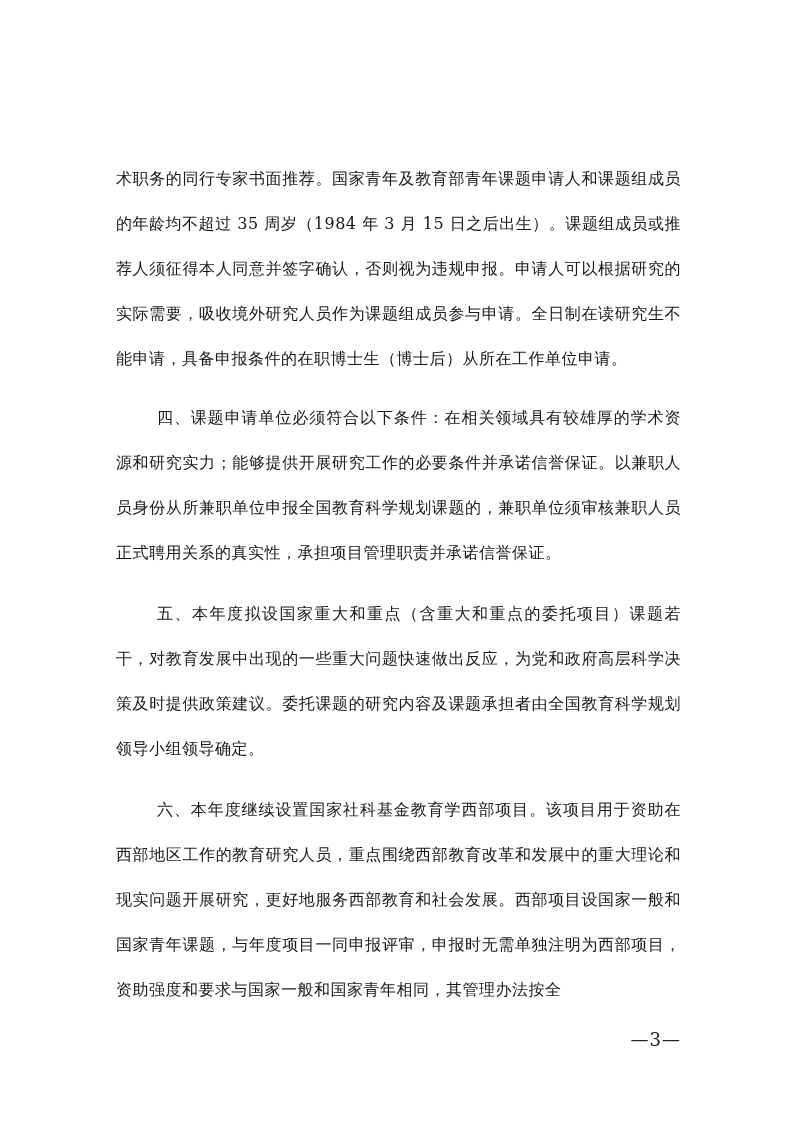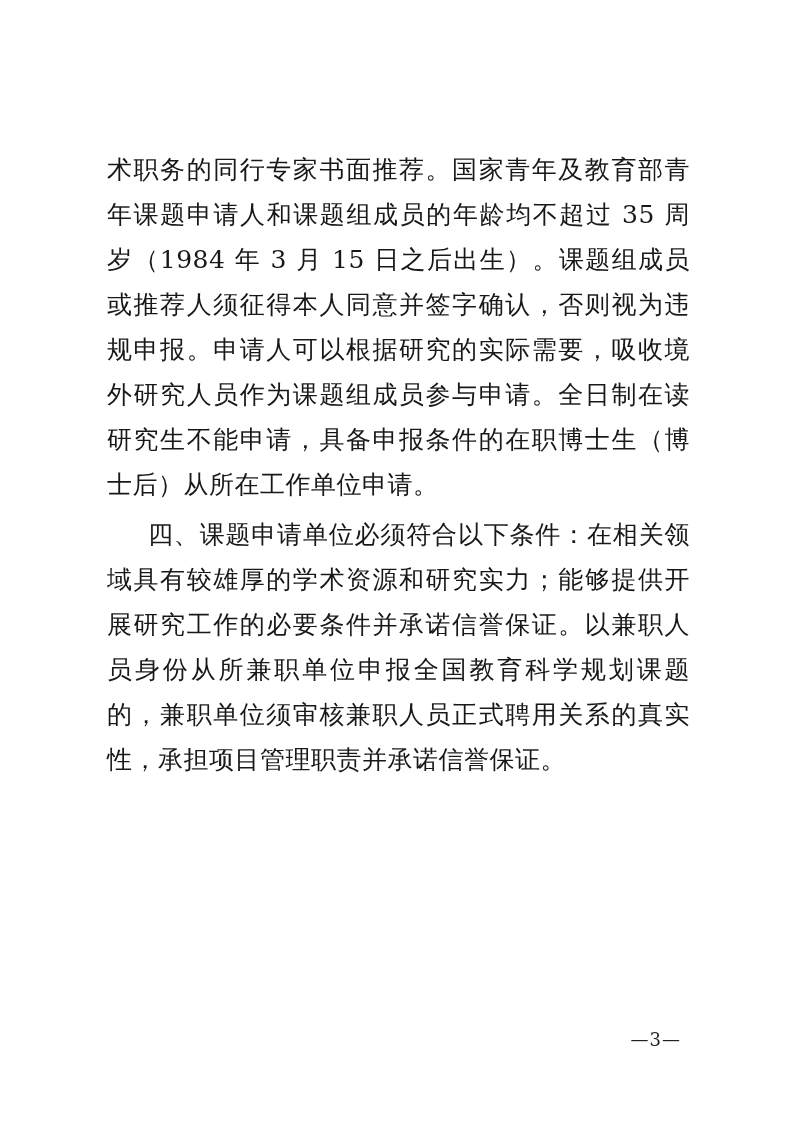--- a/index.html
+++ b/index.html
@@ -21,22 +21,22 @@
     top: 0;
     width: 793px;
     height: 1122px;
     box-sizing: border-box;
     padding: 140px 96px 60px 100px;
   }
   .doc-body {
     display: block;
   }
   p.para {
-    margin: 7px;
-    font-size: 25px;
+    margin: 16px;
+    font-size: 16px;
     line-height: 45px;
     text-align: justify;
     text-justify: inter-ideograph;
     letter-spacing: 0.5px;
     color: #181818;
     font-family: "DejaVu Serif", "Liberation Serif", serif;
   }
   p.indent {
     text-indent: 41px;
     font-family: Liberation Mono, monospace;
@@ -54,15 +54,17 @@
     letter-spacing: 1px;
   }
 </style>
 </head>
 <body>
 
 <div class="page">
   <div class="doc-body">
     <p class="para">术职务的同行专家书面推荐。国家青年及教育部青年课题申请人和课题组成员的年龄均不超过 35 周岁（1984 年 3 月 15 日之后出生）。课题组成员或推荐人须征得本人同意并签字确认，否则视为违规申报。申请人可以根据研究的实际需要，吸收境外研究人员作为课题组成员参与申请。全日制在读研究生不能申请，具备申报条件的在职博士生（博士后）从所在工作单位申请。</p>
     <p class="para indent">四、课题申请单位必须符合以下条件：在相关领域具有较雄厚的学术资源和研究实力；能够提供开展研究工作的必要条件并承诺信誉保证。以兼职人员身份从所兼职单位申报全国教育科学规划课题的，兼职单位须审核兼职人员正式聘用关系的真实性，承担项目管理职责并承诺信誉保证。</p>
+    <p class="para indent">五、本年度拟设国家重大和重点（含重大和重点的委托项目）课题若干，对教育发展中出现的一些重大问题快速做出反应，为党和政府高层科学决策及时提供政策建议。委托课题的研究内容及课题承担者由全国教育科学规划领导小组领导确定。</p>
+    <p class="para indent">六、本年度继续设置国家社科基金教育学西部项目。该项目用于资助在西部地区工作的教育研究人员，重点围绕西部教育改革和发展中的重大理论和现实问题开展研究，更好地服务西部教育和社会发展。西部项目设国家一般和国家青年课题，与年度项目一同申报评审，申报时无需单独注明为西部项目，资助强度和要求与国家一般和国家青年相同，其管理办法按全</p>
   </div>
   <div class="page-number">—3—</div>
 </div>
 
 </body></html>

